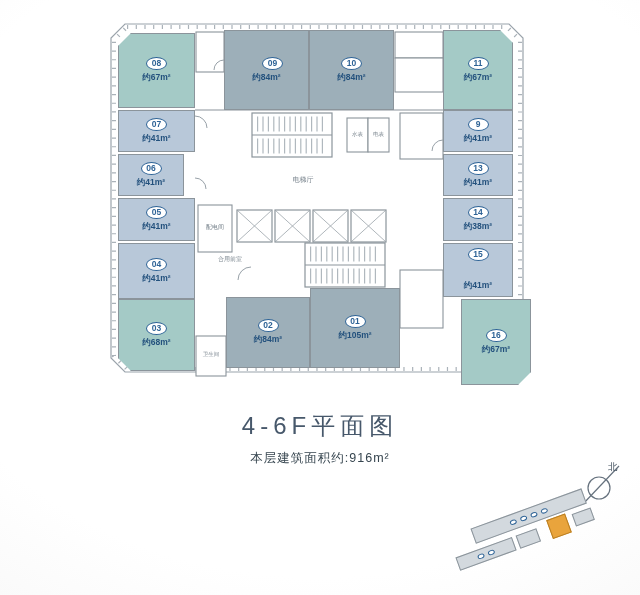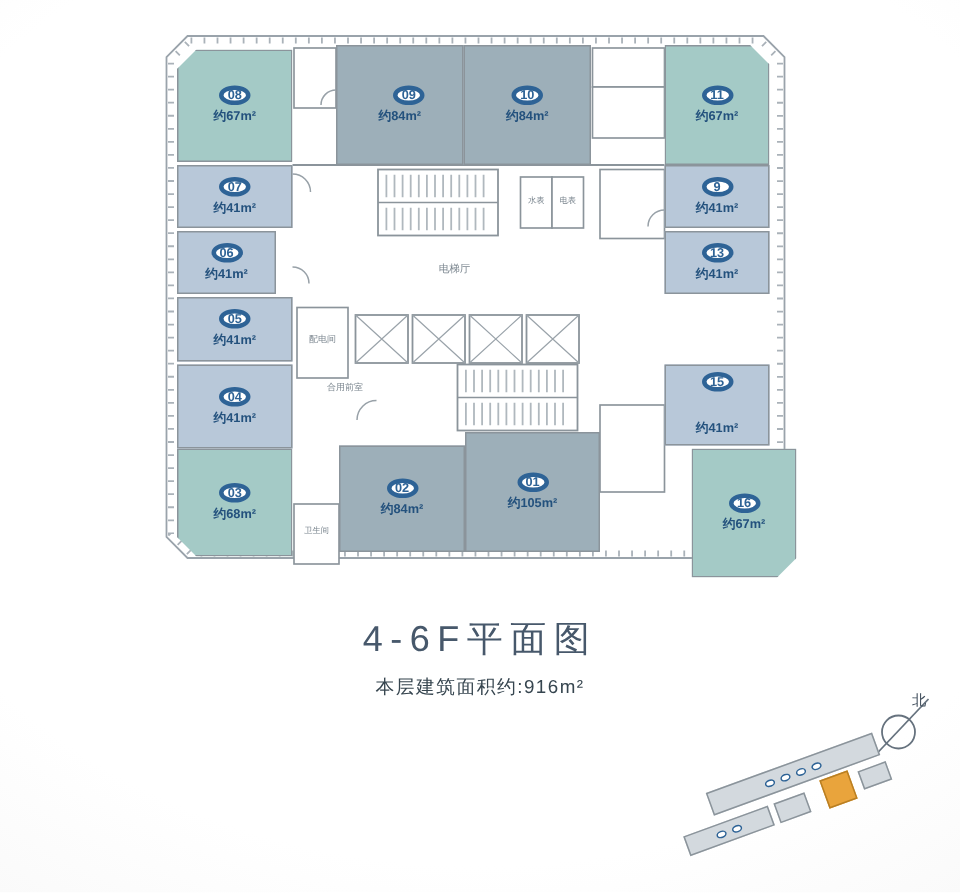--- a/index.html
+++ b/index.html
@@ -4,21 +4,21 @@
 <style>
   * { margin:0; padding:0; box-sizing:border-box; }
   html,body { width:640px; height:595px; }
   body { font-family:"Liberation Sans", sans-serif; }
   .page { position:relative; width:640px; height:595px; overflow:hidden;
           background: radial-gradient(130% 110% at 50% 42%, #ffffff 50%, #f4f4f4 84%, #e7e7e7 100%); }
   .plan { position:absolute; left:105px; top:18px; width:424px; height:360px; }
   .plan svg { position:absolute; left:0; top:0; }
   .unit { position:absolute; border:1.2px solid #8b949b; display:flex; flex-direction:column;
           align-items:center; justify-content:center; gap:2px; }
-  .badge { min-width:21px; height:13px; padding:0 2px; border:3px solid #15803d; border-radius:50%;
+  .badge { min-width:21px; height:13px; padding:0 2px; border:1px solid #15803d; border-radius:50%;
            background:#ffffff; font-size:8.5px; font-weight:bold; display:flex; align-items:center;
            justify-content:center; line-height:1; }
   .unit-area { font-size:8.5px; font-weight:bold; white-space:nowrap; }
   .core-label { position:absolute; text-align:center; color:#7b868f; line-height:1.1; }
   .title { position:absolute; left:0; top:410px; width:640px; text-align:center;
            font-size:24px; letter-spacing:5px; color:#47586b; font-weight:500; }
   .subtitle { position:absolute; left:0; top:450px; width:640px; text-align:center;
               font-size:12.5px; letter-spacing:1px; color:#36454f; }
   .keyplan { position:absolute; left:448px; top:460px; width:185px; height:125px; }
   .keyplan .north-svg { position:absolute; right:6px; top:0; }
@@ -138,20 +138,24 @@
           <div class="unit-area" style="color: rgb(35, 81, 125);">约67m²</div>
         </div>
         <div class="unit" style="left: 338px; top: 92px; width: 70px; height: 42px; background: rgb(184, 200, 217); border-color: rgb(139, 148, 155);">
           <div class="badge" style="color: rgb(46, 99, 150); border-color: rgb(46, 99, 150);">9</div>
           <div class="unit-area" style="color: rgb(35, 81, 125);">约41m²</div>
         </div>
         <div class="unit" style="left: 338px; top: 136px; width: 70px; height: 42px; background: rgb(184, 200, 217); border-color: rgb(139, 148, 155);">
           <div class="badge" style="color: rgb(46, 99, 150); border-color: rgb(46, 99, 150);">13</div>
           <div class="unit-area" style="color: rgb(35, 81, 125);">约41m²</div>
         </div>
+        <div class="unit" style="left: 338px; top: 180px; width: 70px; height: 43px; background: rgb(184, 200, 217); border-color: rgb(139, 148, 155);">
+          <div class="badge" style="color: rgb(46, 99, 150); border-color: rgb(46, 99, 150);">14</div>
+          <div class="unit-area" style="color: rgb(35, 81, 125);">约38m²</div>
+        </div>
         <div class="unit" style="left: 338px; top: 225px; width: 70px; height: 54px; background: rgb(184, 200, 217); border-color: rgb(139, 148, 155); gap: 19px;">
           <div class="badge" style="color: rgb(46, 99, 150); border-color: rgb(46, 99, 150);">15</div>
           <div class="unit-area" style="color: rgb(35, 81, 125);">约41m²</div>
         </div>
         <div class="unit" style="left: 356px; top: 281px; width: 70px; height: 86px; background: rgb(164, 202, 198); border-color: rgb(139, 148, 155); clip-path: polygon(0px 0px, 100% 0px, 100% calc(100% - 13px), calc(100% - 13px) 100%, 0px 100%);">
           <div class="badge" style="color: rgb(46, 99, 150); border-color: rgb(46, 99, 150);">16</div>
           <div class="unit-area" style="color: rgb(35, 81, 125);">约67m²</div>
         </div>
       </div>
 

